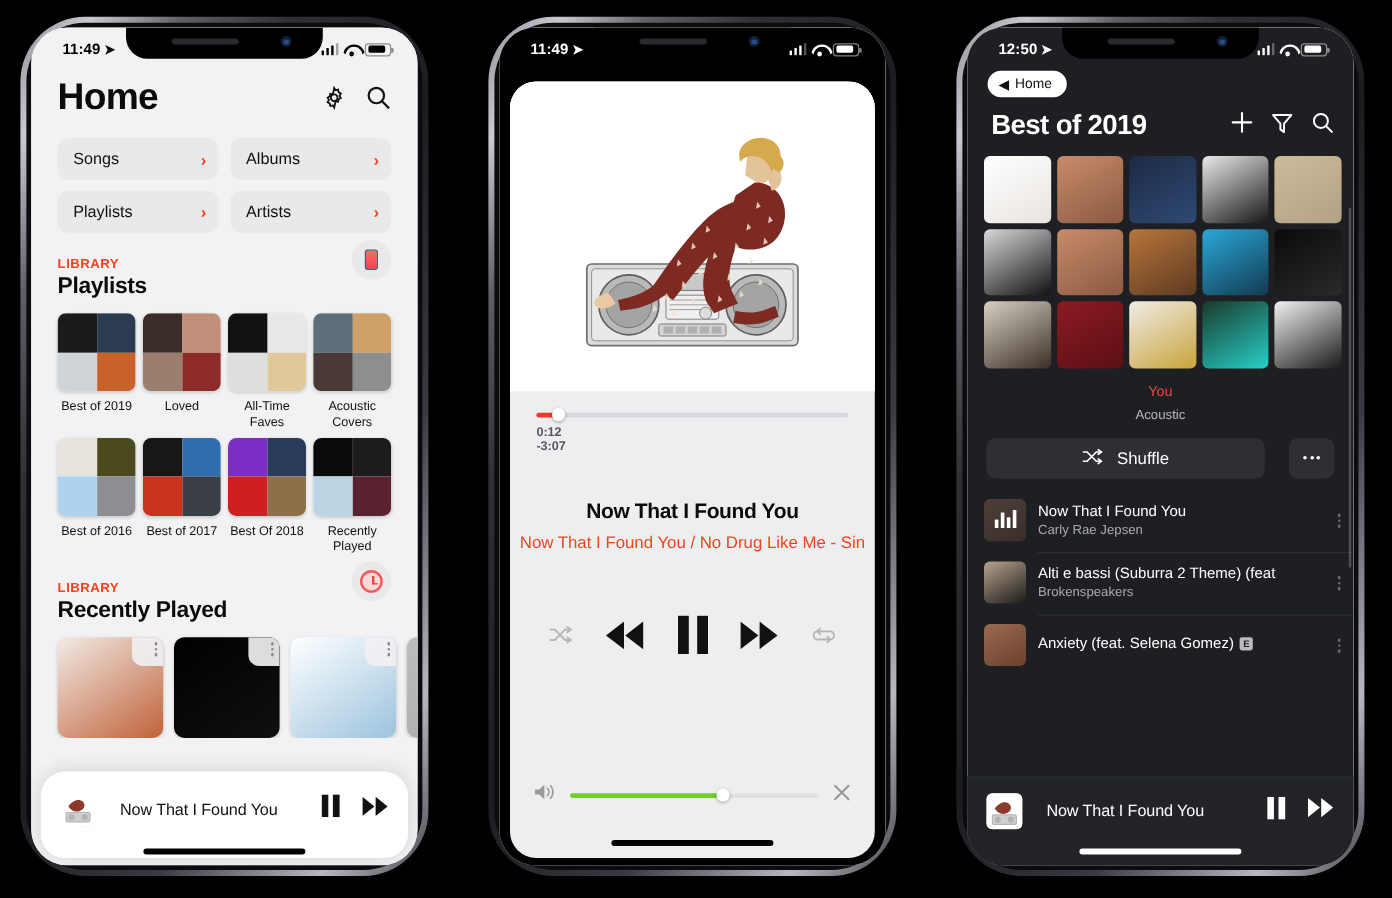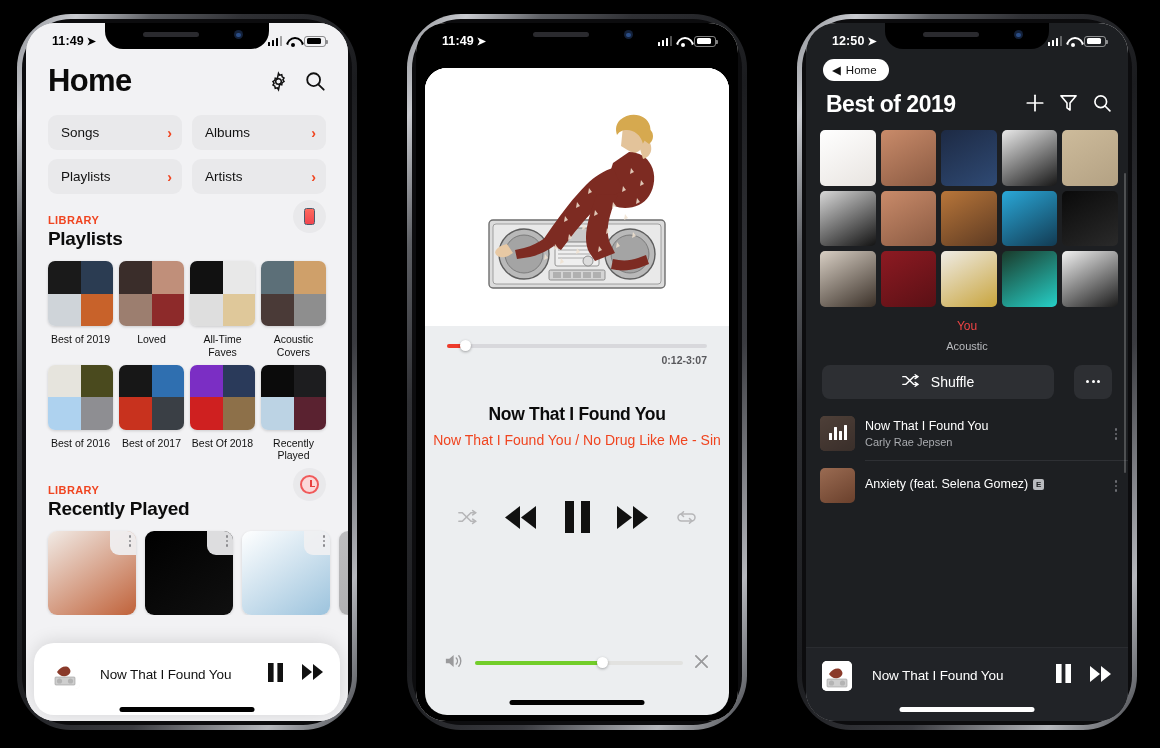--- a/index.html
+++ b/index.html
@@ -194,21 +194,21 @@
   .p2-art { width:100%; height:258px; background:#fff; position:relative; }
   .p2-prog { padding: 18px 22px 0 22px; }
   .track {
     height:4px; border-radius:2px; background:#d8d8dc; position:relative;
   }
   .track .fill { position:absolute;left:0;top:0;height:100%;width:6%;background:#ee3b2b;border-radius:2px;}
   .track .knob {
     position:absolute; left:6%; top:-4px; width:11px;height:11px;border-radius:50%;
     background:#fff; box-shadow:0 1px 3px rgba(0,0,0,.33); transform:translateX(-3px);
   }
-  .times { display:flex;justify-content:flex-end;margin-top:6px;font-size:10.5px;color:#58585c;font-weight:bold;}
+  .times { display:flex;justify-content:flex-start;margin-top:6px;font-size:10.5px;color:#58585c;font-weight:bold;flex-direction:column;}
   .p2-meta { text-align:center; margin-top:38px; padding: 0 8px; }
   .p2-song { font-size:17.5px; font-weight:bold; color:#0b0b0b; letter-spacing:-.3px;}
   .p2-sub {
     font-size:14px; color:#f0441f; margin-top:7px;
     white-space:nowrap; overflow:hidden;
   }
   .p2-ctrls { display:flex; align-items:center; justify-content:space-between; padding: 0 33px; margin-top:53px;}
   .p2-vol { display:flex; align-items:center; gap:11px; padding: 0 20px; position:absolute; left:0; right:0; bottom:42px;}
   .vol-track { flex:1; height:4px;border-radius:2px;background:#e2e2e0;position:relative; }
   .vol-track .vfill{position:absolute;left:0;top:0;height:100%;width:61%;background:#72cd2a;border-radius:2px;}
@@ -783,20 +783,34 @@
                   </div>
                   <div class="trk-art-name">Carly Rae Jepsen</div>
                 </div>
                 <div class="trk-dots">
                   <i></i>
                   <i></i>
                   <i></i>
                 </div>
               </div>
               <div class="trk">
+                <div class="trk-art" style="background: linear-gradient(150deg, rgb(184, 164, 142), rgb(26, 26, 26));"></div>
+                <div class="trk-txt">
+                  <div class="trk-name">
+                    <span>Alti e bassi (Suburra 2 Theme) (feat</span>
+                  </div>
+                  <div class="trk-art-name">Brokenspeakers</div>
+                </div>
+                <div class="trk-dots">
+                  <i></i>
+                  <i></i>
+                  <i></i>
+                </div>
+              </div>
+              <div class="trk">
                 <div class="trk-art" style="background: linear-gradient(150deg, rgb(154, 107, 82), rgb(106, 64, 44));"></div>
                 <div class="trk-txt">
                   <div class="trk-name">
                     <span>Anxiety (feat. Selena Gomez)</span>
                     <span class="explicit">E</span>
                   </div>
                   <div class="trk-art-name"></div>
                 </div>
                 <div class="trk-dots">
                   <i></i>

